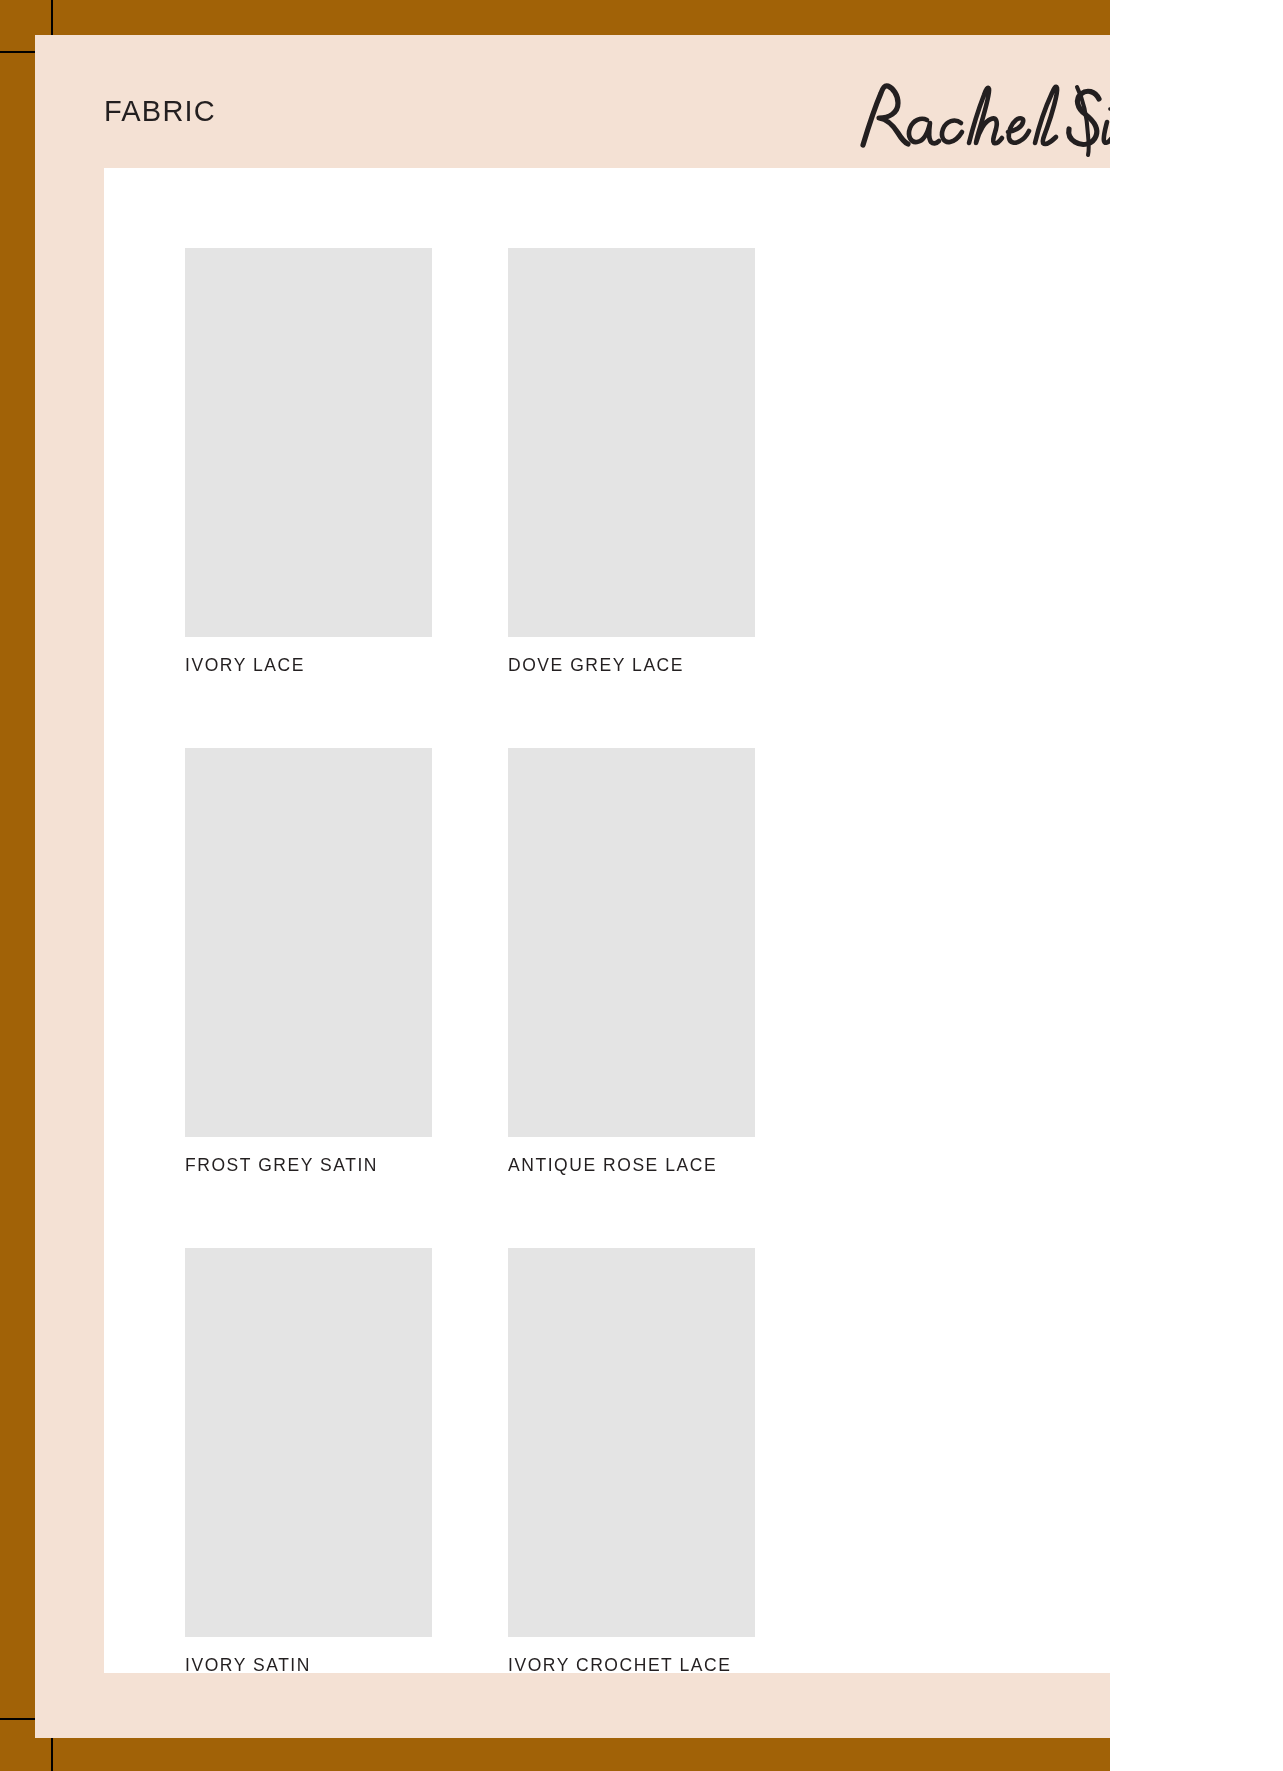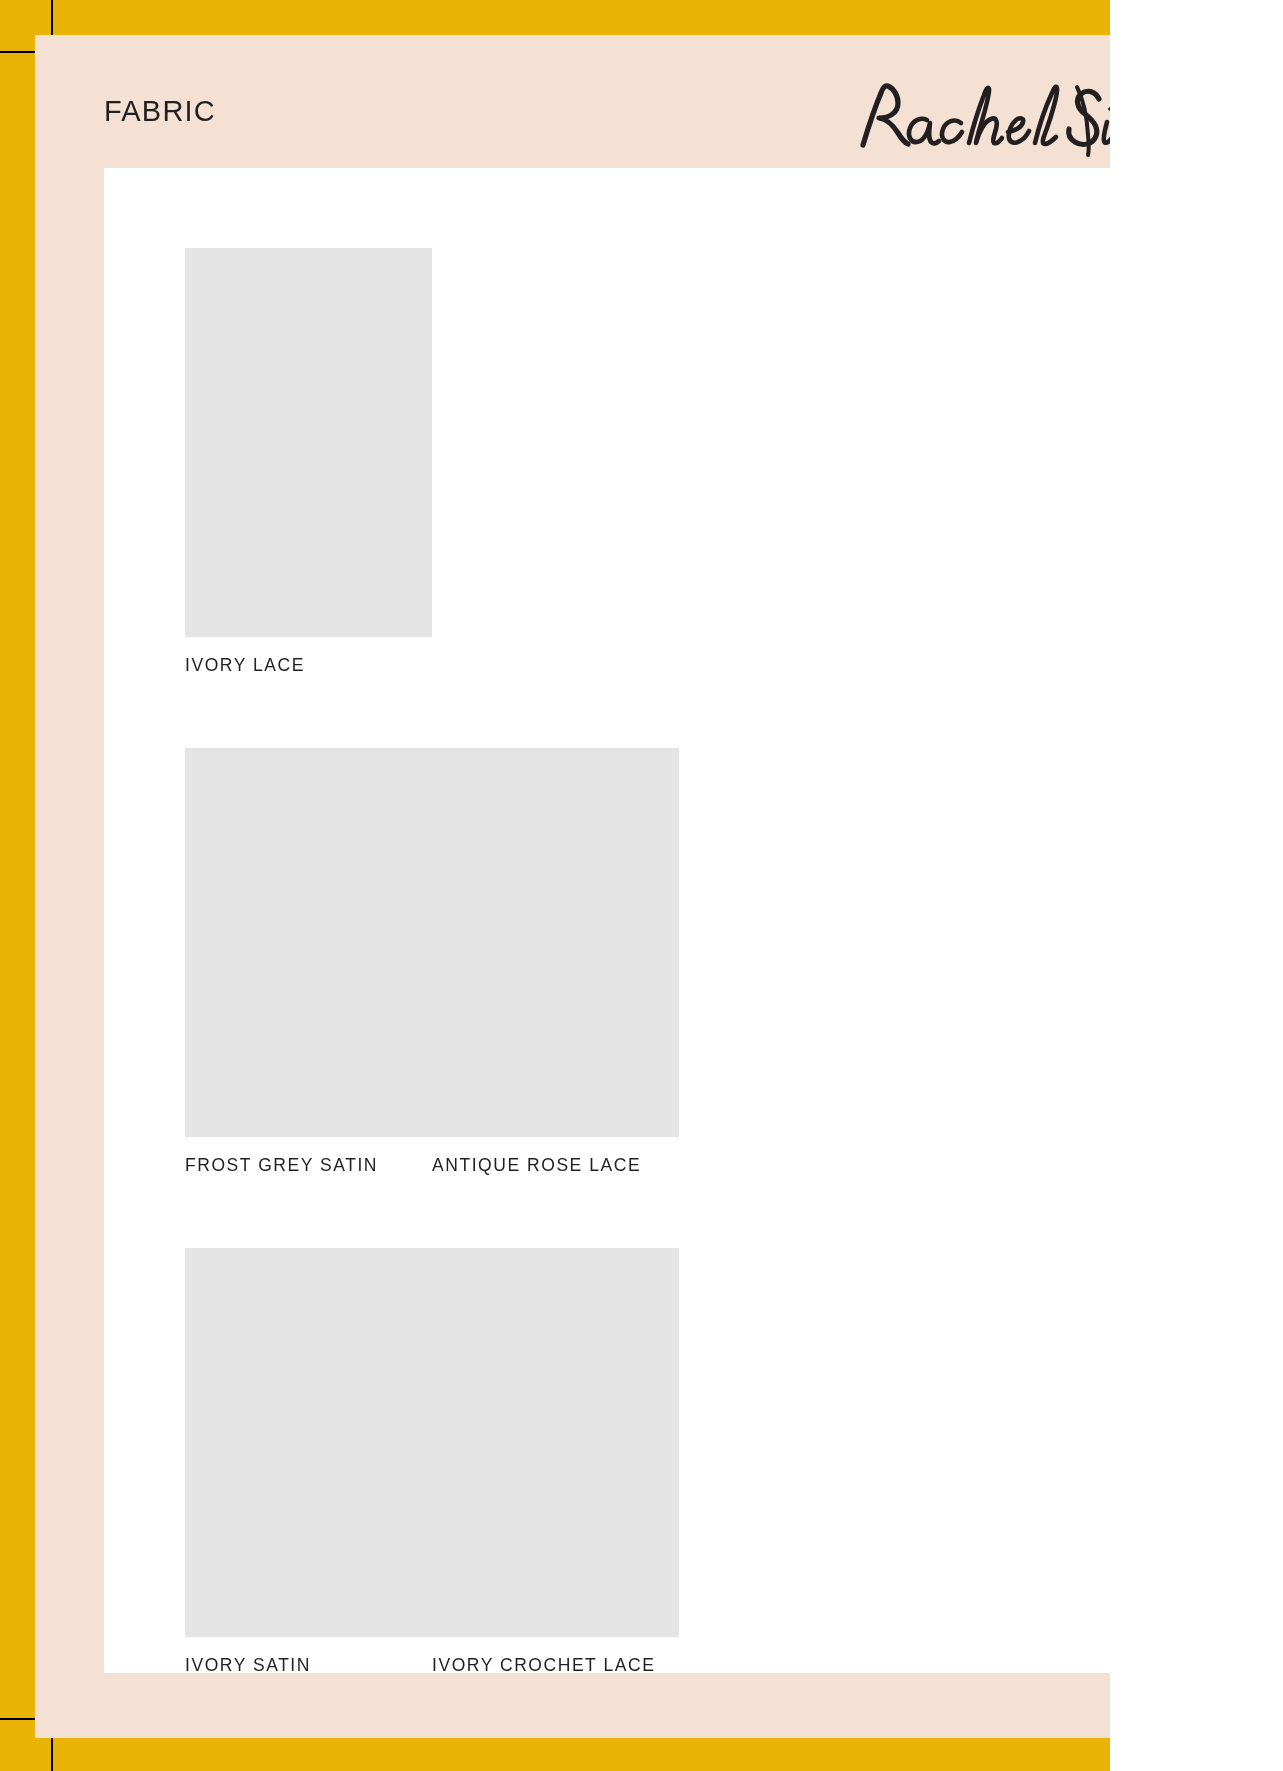--- a/index.html
+++ b/index.html
@@ -11,21 +11,21 @@
   body {
     font-family: "Liberation Sans", sans-serif;
     -webkit-font-smoothing: antialiased;
   }
 
   
   .page {
     position: relative;
     width: 1110px;
     height: 1771px;
-    background: #eab308;
+    background: #a16207;
     overflow: hidden;
   }
 
   
   .crop {
     position: absolute;
     background: #000000;
   }
   .crop-v { width: 1.6px; height: 48px; }
   .crop-h { height: 1.6px; width: 48px; }
@@ -87,20 +87,21 @@
 
   
   .swatch-grid {
     position: absolute;
     left: 81px;    
     top: 80px;     
     width: 920px;
   }
   .swatch-row {
     display: flex;
+    gap: 76px;
     margin-bottom: 72px;
   }
   .swatch-row:last-child { margin-bottom: 0; }
 
   .swatch-cell {
     width: 247px;
     flex: 0 0 247px;
   }
   .swatch-cell.is-empty .swatch-chip,
   .swatch-cell.is-empty .swatch-label { visibility: hidden; }
@@ -176,20 +177,24 @@
     </div>
 
     <div class="panel">
       <div class="swatch-grid">
 
         <div class="swatch-row">
           <div class="swatch-cell">
             <div class="swatch-chip" style="background: rgb(228, 228, 228);"></div>
             <div class="swatch-label">IVORY LACE</div>
           </div>
+          <div class="swatch-cell">
+            <div class="swatch-chip" style="background: rgb(228, 228, 228);"></div>
+            <div class="swatch-label">DOVE GREY LACE</div>
+          </div>
         </div>
 
         <div class="swatch-row">
           <div class="swatch-cell">
             <div class="swatch-chip" style="background: rgb(228, 228, 228);"></div>
             <div class="swatch-label">FROST GREY SATIN</div>
           </div>
           <div class="swatch-cell">
             <div class="swatch-chip" style="background: rgb(228, 228, 228);"></div>
             <div class="swatch-label">ANTIQUE ROSE LACE</div>

